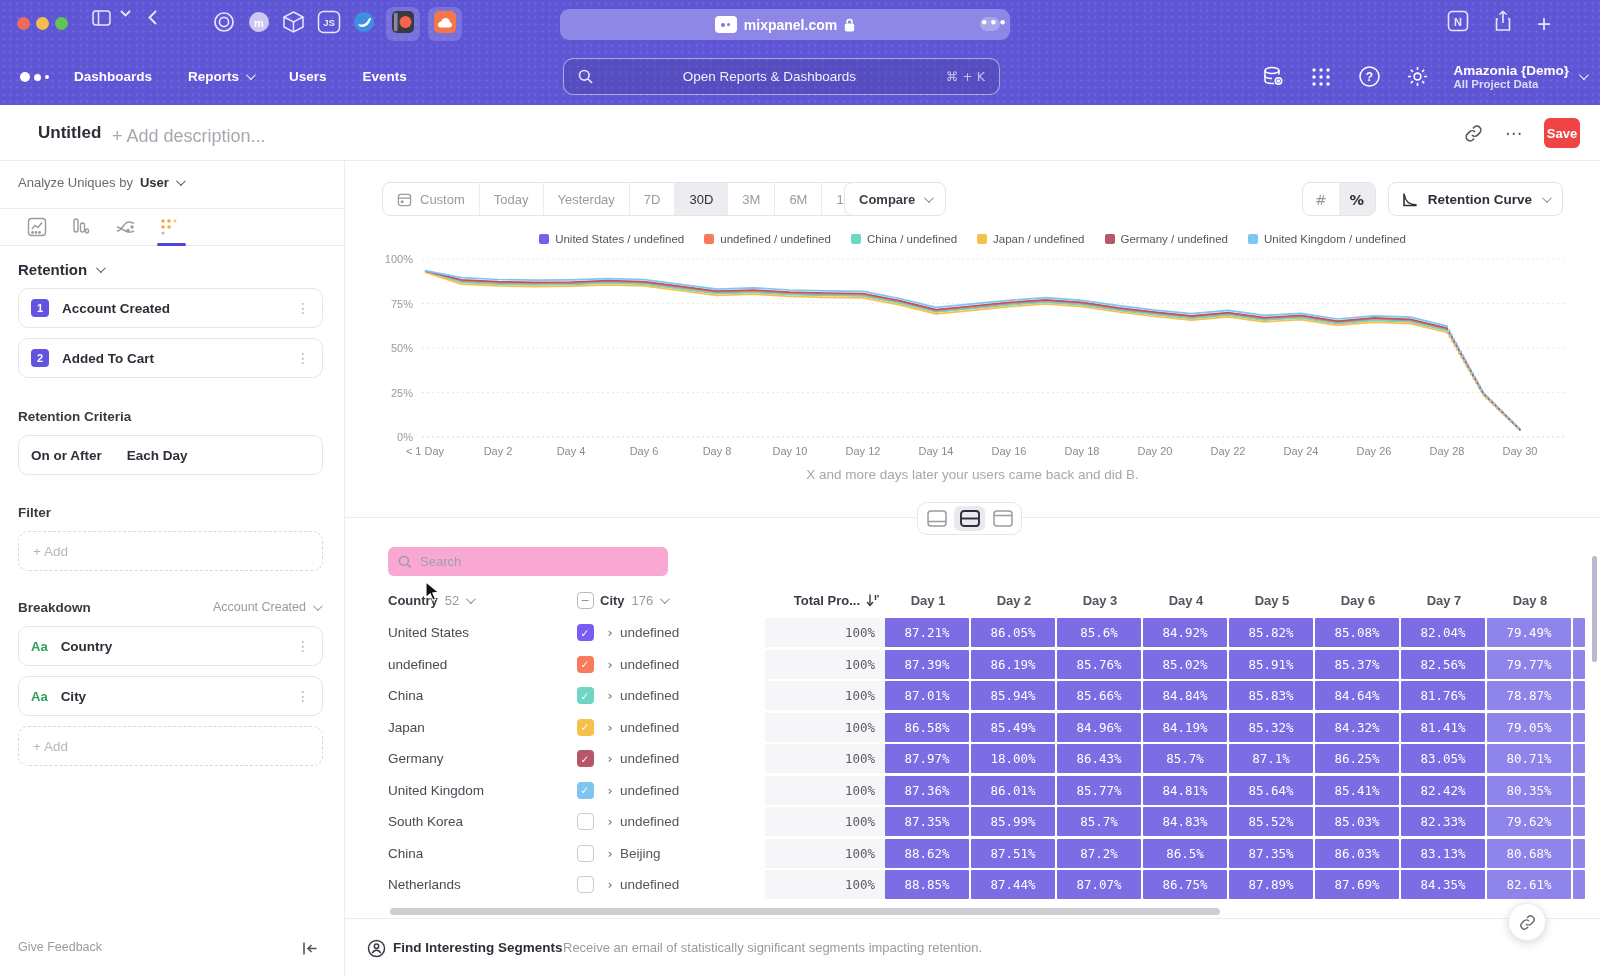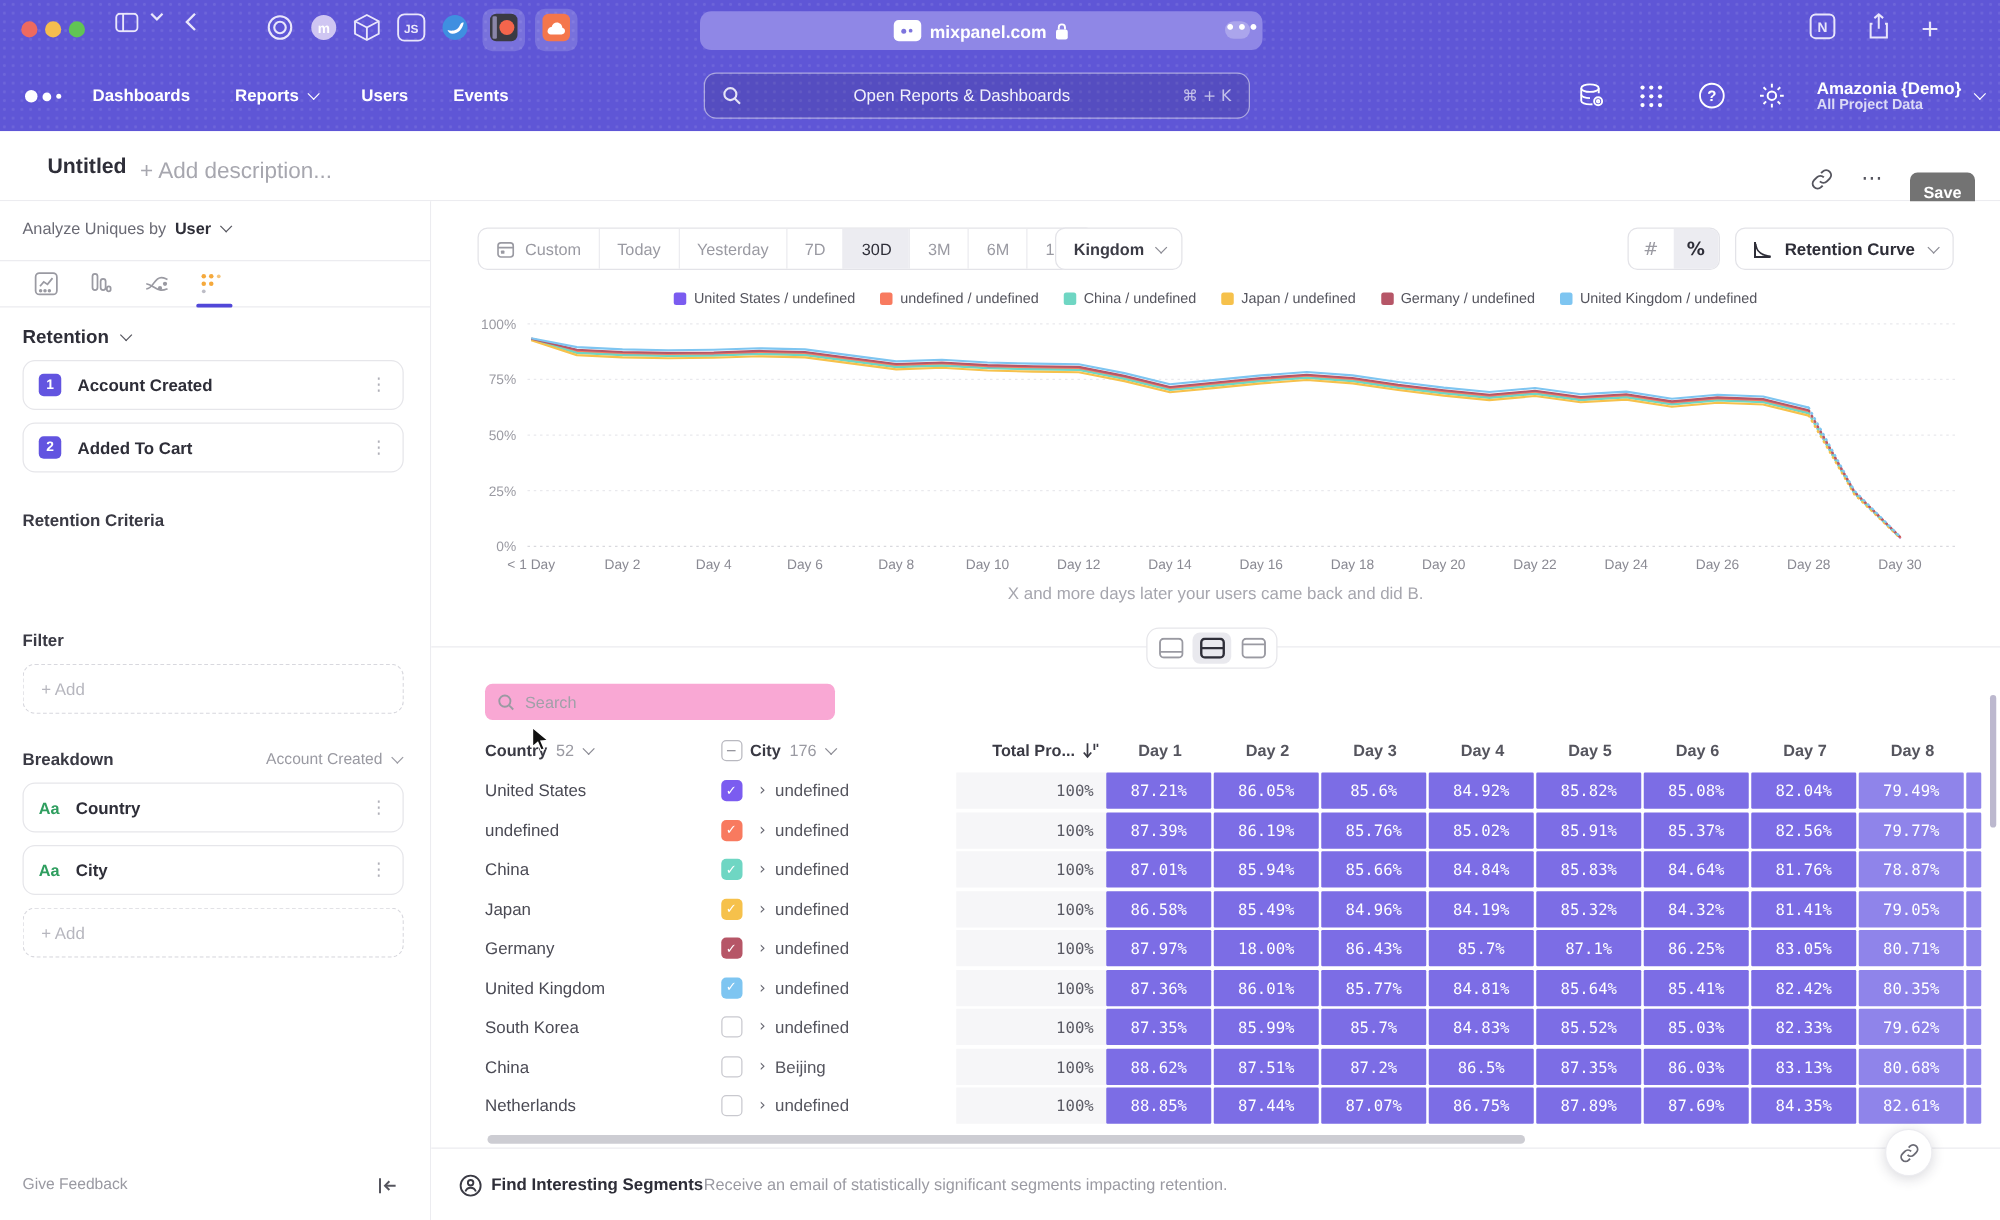--- a/index.html
+++ b/index.html
@@ -39,21 +39,21 @@
   .project .p1 { font-size:13.5px; font-weight:700; }
   .project .p2 { font-size:11.5px; color:rgba(255,255,255,.78); font-weight:700; }
   .chev { width:7px; height:7px; border-right:1.6px solid currentColor; border-bottom:1.6px solid currentColor; transform:rotate(45deg) translateY(-2px); display:inline-block; }
 
   
   .report-header { position:absolute; left:0; top:105px; width:1600px; height:56px; background:#fff; border-bottom:1px solid #ececf0; }
   .rh-title { position:absolute; left:38px; top:18px; font-size:17px; font-weight:700; color:#2e2e38; }
   .rh-desc { position:absolute; left:112px; top:21px; font-size:18px; color:#a7a7af; }
   .rh-right { position:absolute; right:20px; top:13px; display:flex; align-items:center; gap:22px; }
   .rh-ic { color:#55555e; }
-  .save-btn { width:52px; height:30px; background:#737373; color:#fff; font-size:13px; font-weight:700; border:none; border-radius:6px;margin-top:20px; }
+  .save-btn { width:36px; height:30px; background:#ef4444; color:#fff; font-size:13px; font-weight:700; border:none; border-radius:6px; }
 
   
   .app-body { position:absolute; left:0; top:161px; width:1600px; height:815px; }
   .sidebar { position:absolute; left:0; top:0; width:345px; height:815px; background:#fff; border-right:1px solid #ececf0; }
   .main { position:absolute; left:345px; top:0; width:1255px; height:815px; background:#fff; }
 
   
   .sb-row1 { position:absolute; left:18px; top:14px; font-size:13px; color:#6a6a74; display:flex; gap:7px; align-items:center; }
   .sb-row1 b { color:#2e2e38; font-size:13px; }
   .sb-div1 { position:absolute; left:0; top:47px; width:344px; border-top:1px solid #ececf0; }
@@ -387,20 +387,24 @@
       <span class="lbl">Account Created</span>
       <span class="kebab glyph">⋮</span>
     </div>
     <div class="sb-card" style="top:177px">
       <span class="badge">2</span>
       <span class="lbl">Added To Cart</span>
       <span class="kebab glyph">⋮</span>
     </div>
 
     <div class="sb-label" style="top:248px">Retention Criteria</div>
+    <div class="sb-card" style="top:274px">
+      <span style="font-size:13.5px;font-weight:600;color:#2e2e38">On or After</span>
+      <span style="font-size:13.5px;font-weight:600;color:#2e2e38;margin-left:12px">Each Day</span>
+    </div>
 
     <div class="sb-label" style="top:344px">Filter</div>
     <div class="sb-dashed" style="top:370px">+ Add</div>
 
     <div class="sb-label" style="top:439px">Breakdown</div>
     <div class="bd-scope" style="top:439px">
       <span>Account Created</span>
         <span class="chev"></span>
     </div>
     <div class="sb-card" style="top:465px">
@@ -452,21 +456,21 @@
             <span>3M</span>
           </span>
           <span class="range-btn">
             <span>6M</span>
           </span>
           <span class="range-btn">
             <span>12M</span>
           </span>
         </div>
       <div class="compare-btn">
-        <span>Kingdom</span>
+        <span>Compare</span>
           <span class="chev" style="color:#8a8a93"></span>
       </div>
       <div class="tb-right">
         <div class="hp-group">
           <span class="hp-item glyph">#</span>
           <span class="hp-item active glyph">%</span>
         </div>
         <div class="view-btn">
           <svg class="icon" width="16" height="15" viewBox="0 0 16 15" fill="none" stroke="#2e2e38" stroke-width="1.6">
               <path d="M2 1.5v12h12.5"></path>

